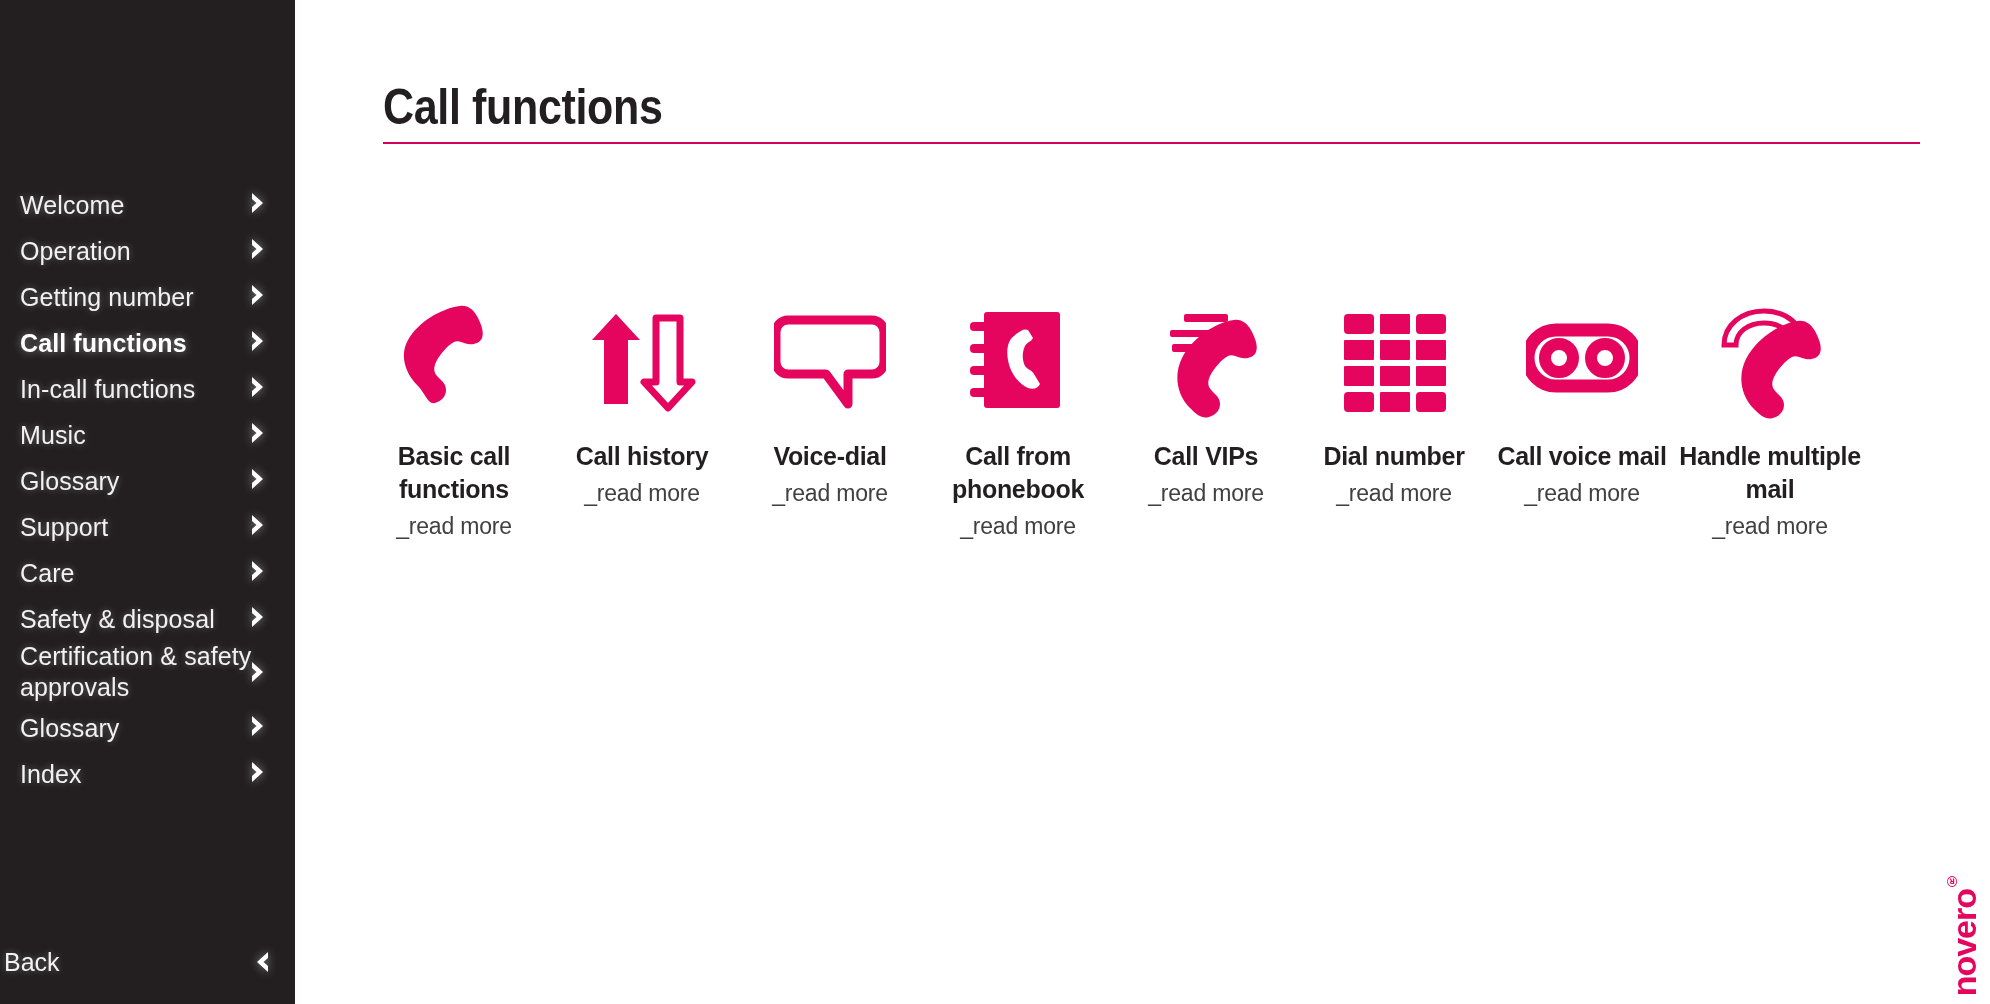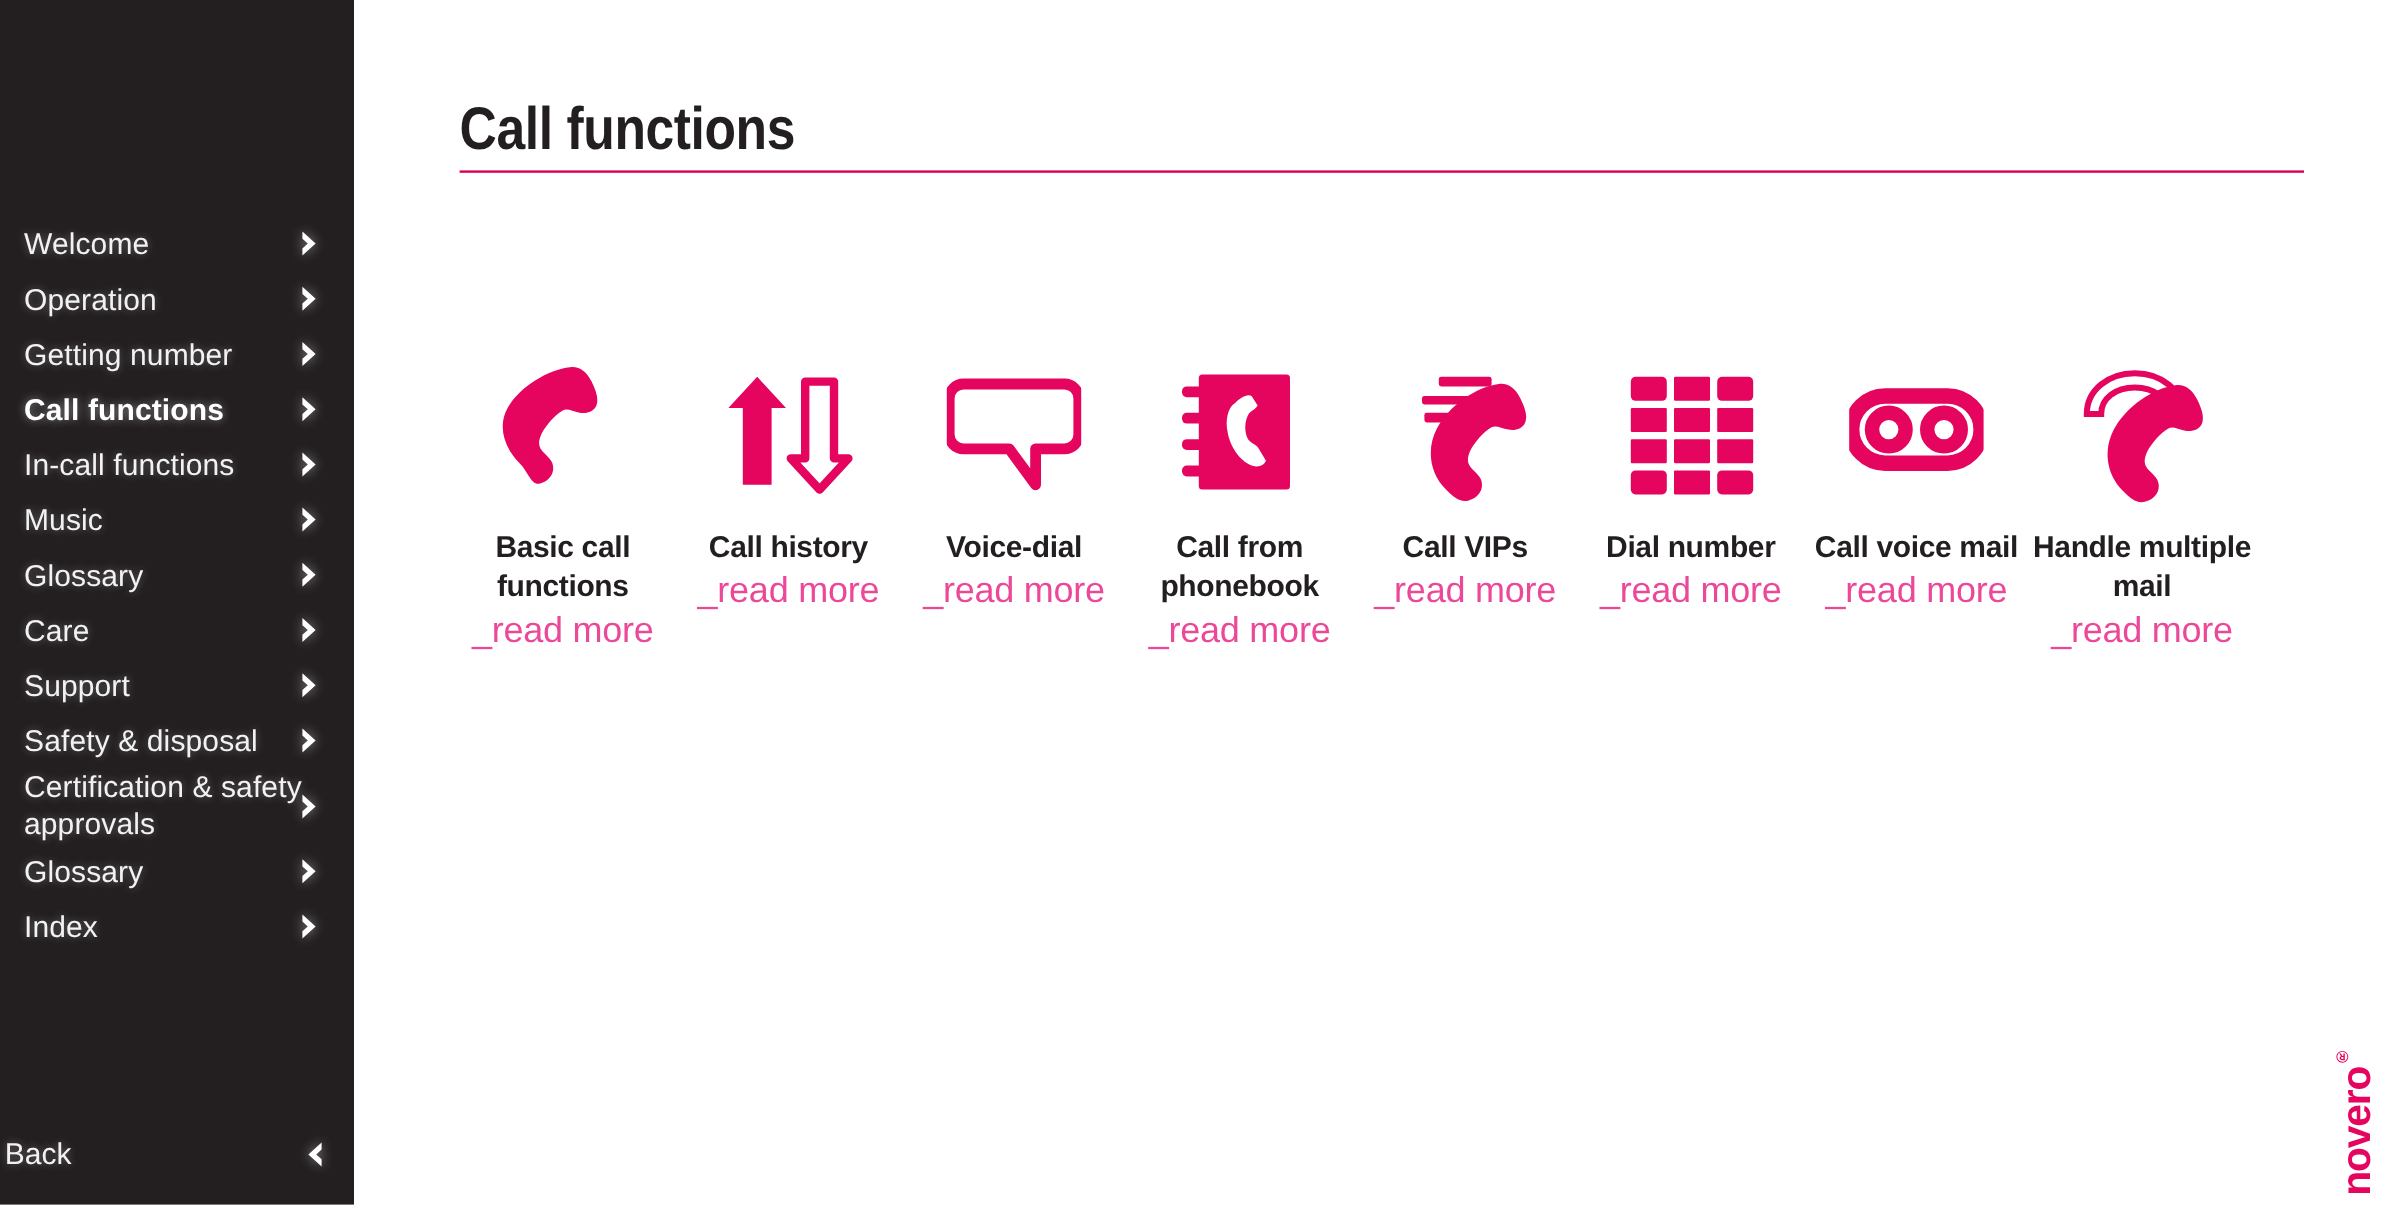--- a/index.html
+++ b/index.html
@@ -116,21 +116,21 @@
     left: 88px;
     top: 142px;
     width: 1537px;
     height: 2px;
     background: #d6005a;
   }
 
   
   #tiles {
     position: absolute;
-    left: 80px;
+    left: 65px;
     top: 300px;
     width: 1560px;
     display: flex;
     align-items: flex-start;
   }
   .tile {
     width: 188px;
     flex: 0 0 188px;
     text-align: center;
     cursor: pointer;
@@ -146,22 +146,22 @@
     margin-top: 22px;
     font-size: 25px;
     font-weight: bold;
     color: #231f20;
     line-height: 33px;
     font-family: "Liberation Sans", sans-serif;
     letter-spacing: -0.3px;
   }
   .tile-link {
     margin-top: 5px;
-    font-size: 30px;
-    color: #ec4899;
+    font-size: 23px;
+    color: #404040;
     line-height: 30px;
     letter-spacing: -0.2px;
   }
 
   
   #brand {
     position: absolute;
     right: 6px;
     bottom: 8px;
     color: #e5055e;
@@ -211,26 +211,26 @@
       <div class="nav-item"><span class="nav-label">Music</span><span class="nav-arrow">
           <svg width="26" height="26" viewBox="0 0 26 26" aria-hidden="true">
             <path d="M5 3 L16 13 L5 23 L5 17 L9.5 13 L5 9 Z" fill="#ffffff"></path>
           </svg>
         </span></div>
       <div class="nav-item"><span class="nav-label">Glossary</span><span class="nav-arrow">
           <svg width="26" height="26" viewBox="0 0 26 26" aria-hidden="true">
             <path d="M5 3 L16 13 L5 23 L5 17 L9.5 13 L5 9 Z" fill="#ffffff"></path>
           </svg>
         </span></div>
+      <div class="nav-item"><span class="nav-label">Support</span><span class="nav-arrow">
+          <svg width="26" height="26" viewBox="0 0 26 26" aria-hidden="true">
+            <path d="M5 3 L16 13 L5 23 L5 17 L9.5 13 L5 9 Z" fill="#ffffff"></path>
+          </svg>
+        </span></div>
       <div class="nav-item"><span class="nav-label">Care</span><span class="nav-arrow">
-          <svg width="26" height="26" viewBox="0 0 26 26" aria-hidden="true">
-            <path d="M5 3 L16 13 L5 23 L5 17 L9.5 13 L5 9 Z" fill="#ffffff"></path>
-          </svg>
-        </span></div>
-      <div class="nav-item"><span class="nav-label">Support</span><span class="nav-arrow">
           <svg width="26" height="26" viewBox="0 0 26 26" aria-hidden="true">
             <path d="M5 3 L16 13 L5 23 L5 17 L9.5 13 L5 9 Z" fill="#ffffff"></path>
           </svg>
         </span></div>
       <div class="nav-item"><span class="nav-label">Safety &amp; disposal</span><span class="nav-arrow">
           <svg width="26" height="26" viewBox="0 0 26 26" aria-hidden="true">
             <path d="M5 3 L16 13 L5 23 L5 17 L9.5 13 L5 9 Z" fill="#ffffff"></path>
           </svg>
         </span></div>
       <div class="nav-item two-line"><span class="nav-label">Certification &amp;

